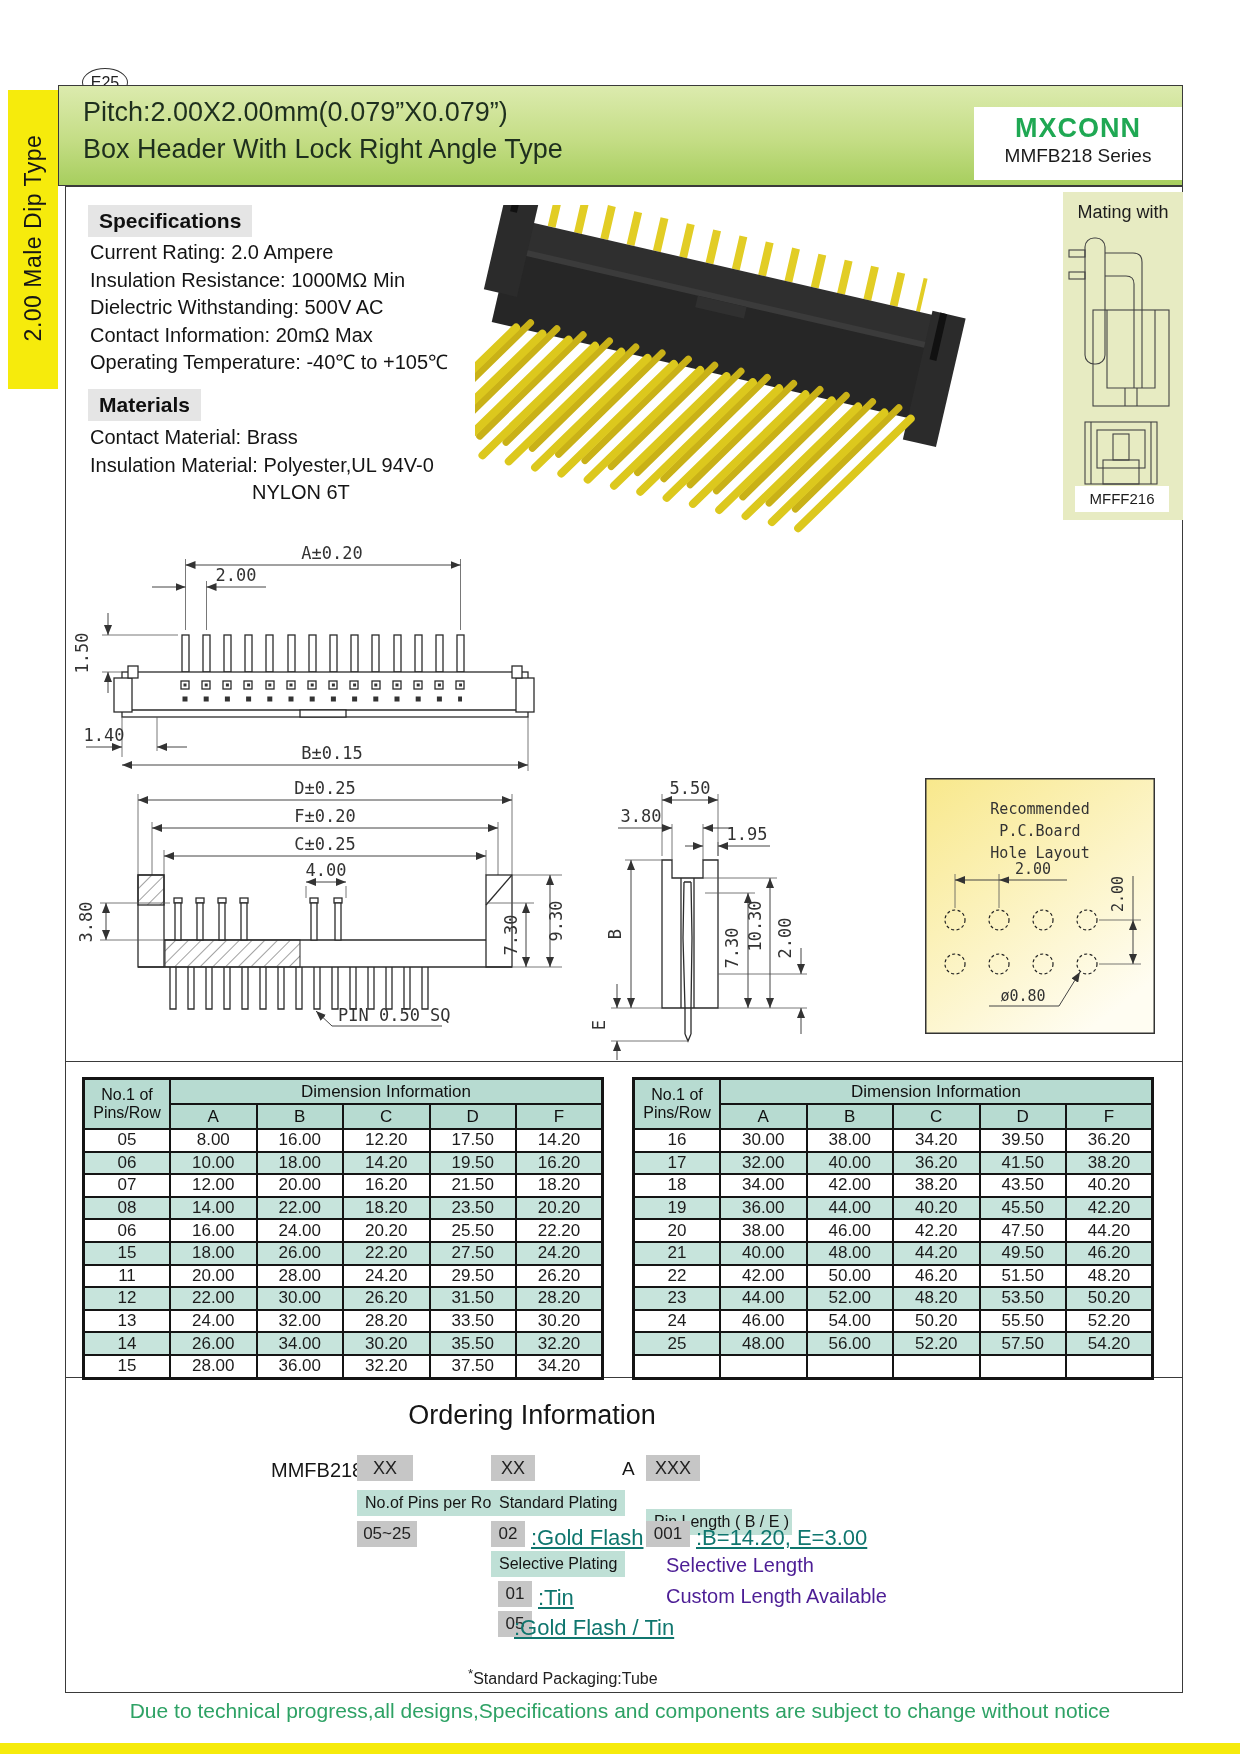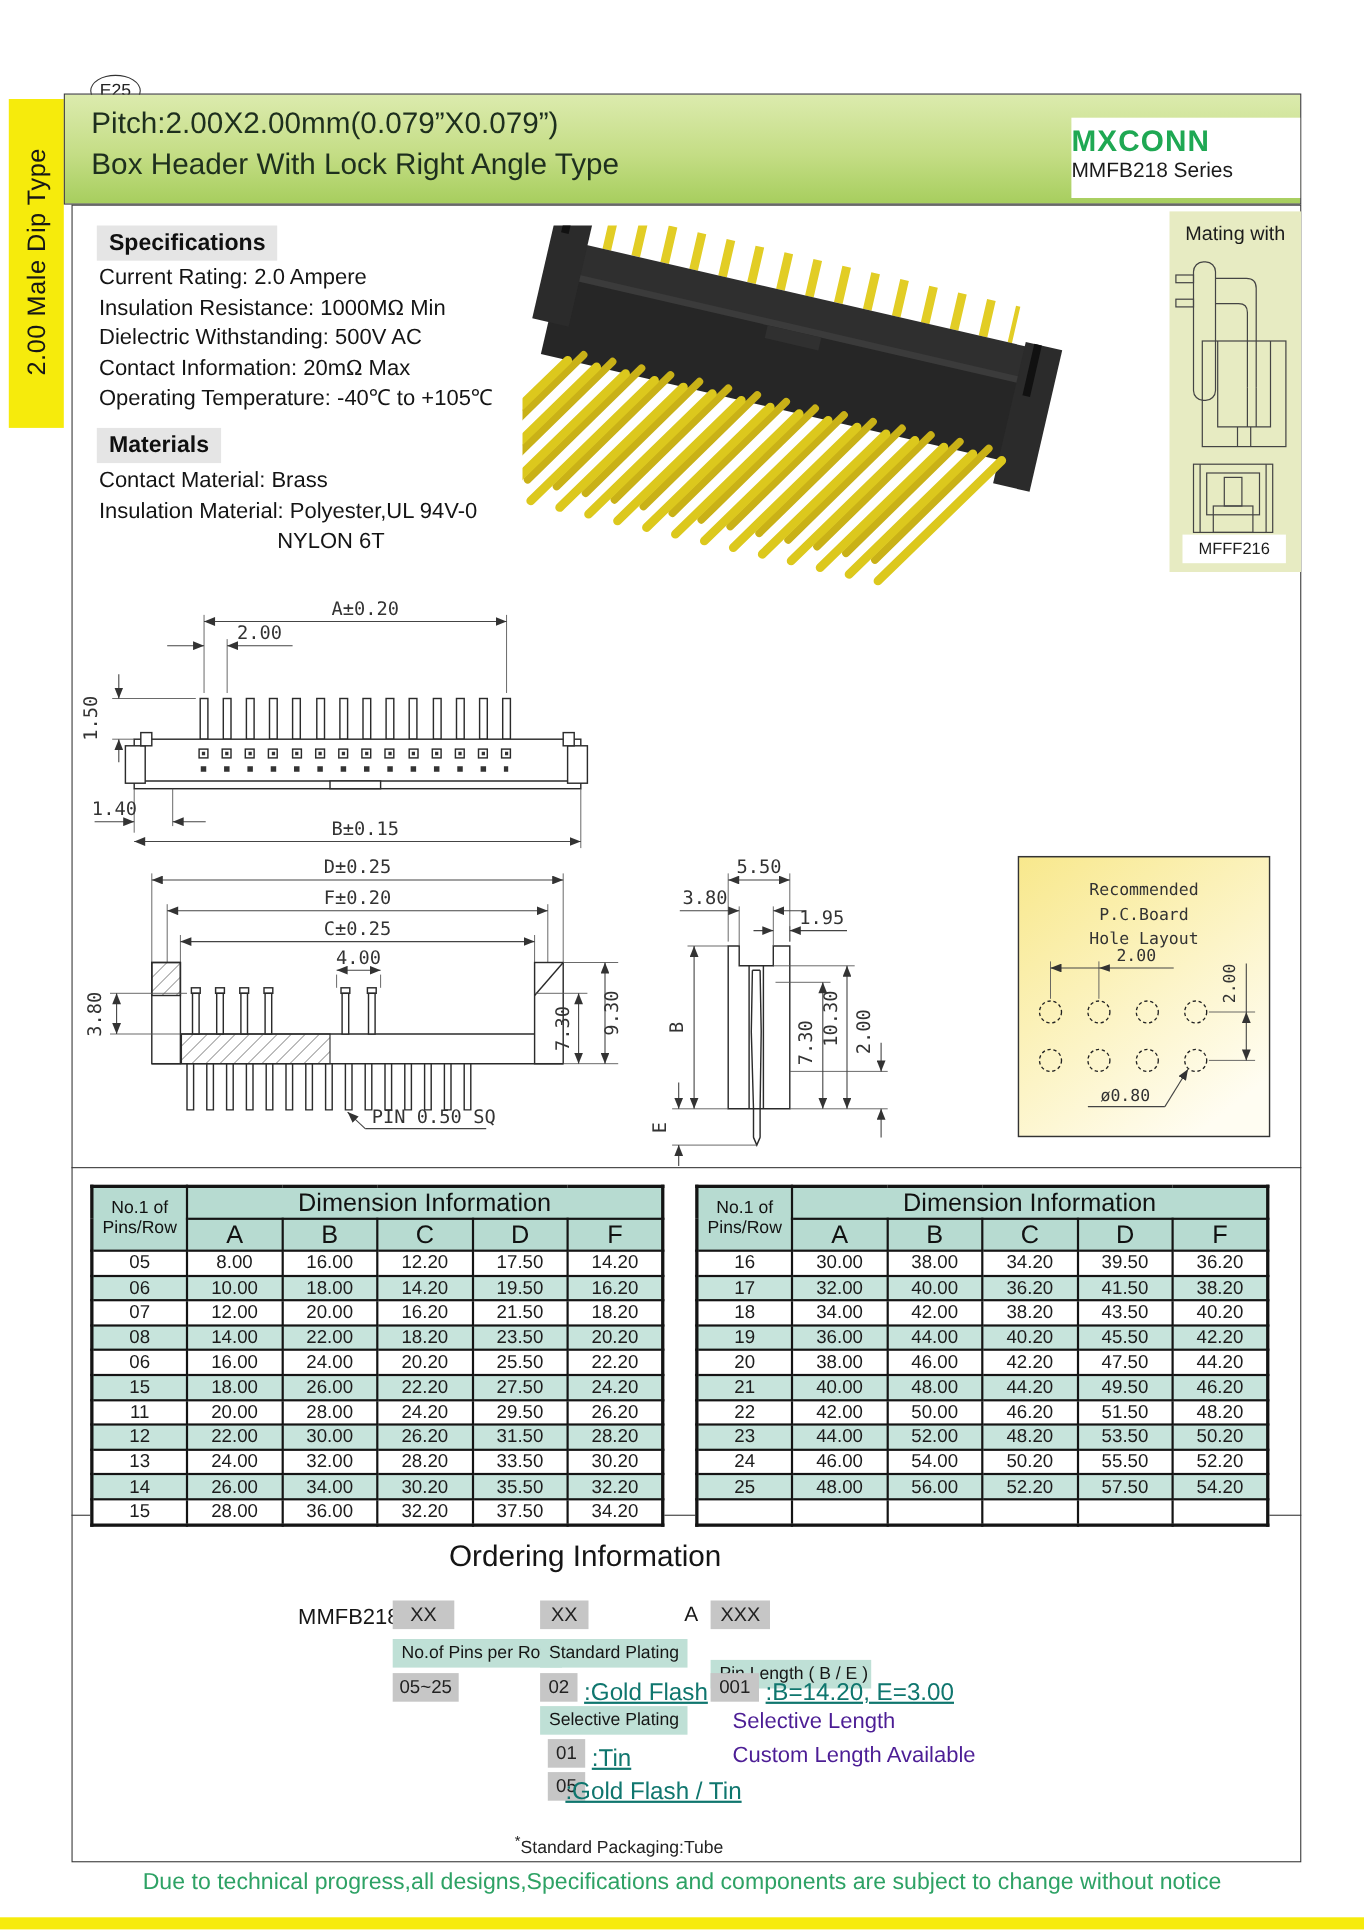--- a/index.html
+++ b/index.html
@@ -15,21 +15,21 @@
   .side-tab{position:absolute;left:8px;top:90px;width:50px;height:299px;background:#f6eb0c;}
   .side-tab span{position:absolute;left:-123px;top:124px;width:296px;height:48px;
        transform:rotate(-90deg);text-align:center;font-size:23px;color:#161616;line-height:48px;letter-spacing:.5px;}
 
   
   .header-band{position:absolute;left:58px;top:85px;width:1125px;height:101px;
        background:linear-gradient(180deg,#dcebae 0%,#c4dd85 55%,#a7ce5e 100%);
        border:1px solid #3a3a3a;box-sizing:border-box;}
   .header-title{position:absolute;left:24px;top:8px;color:#1e2f1e;font-size:27px;line-height:37px;}
   .logo-box{position:absolute;left:915px;top:21px;width:208px;height:73px;background:#fff;
-       padding-top:6px;box-sizing:border-box;}
+       text-align:center;padding-top:6px;box-sizing:border-box;}
   .brand{font-size:27px;font-weight:bold;color:#1fa853;letter-spacing:1px;}
   .series{font-size:19px;color:#1a1a1a;margin-top:1px;}
 
   
   .main-frame{position:absolute;left:65px;top:186px;width:1118px;height:1507px;
        border:1px solid #3a3a3a;box-sizing:border-box;}
   .hdiv{position:absolute;left:65px;width:1118px;height:1px;background:#3a3a3a;}
 
   
   .sec-head{position:absolute;background:#e5e5e5;color:#101010;font-weight:bold;font-size:21px;
@@ -46,21 +46,21 @@
   .cad15{font-family:"DejaVu Sans Mono",monospace;font-size:15px;fill:#333;}
   .ext{stroke:#555;stroke-width:.8;}
   .dim{stroke:#444;stroke-width:1;}
   .out{stroke:#2b2b2b;stroke-width:1.3;fill:none;}
   .outw{stroke:#2b2b2b;stroke-width:1.3;fill:#fff;}
 
   
   .dim-table{position:absolute;border-collapse:collapse;border:3px solid #141414;background:#fff;
        font-size:17px;text-align:center;table-layout:fixed;}
   .dim-table th,.dim-table td{border:2px solid #141414;padding:0;}
-  .dim-table thead th{background:#b7dbd1;font-weight:normal;font-size:23px;height:23px;}
+  .dim-table thead th{background:#b7dbd1;font-weight:normal;font-size:17px;height:23px;}
   .dim-table th.pins-col{width:84px;font-size:16px;line-height:1.1;}
   .dim-table td{height:20.6px;width:87px;color:#1c1c1c;}
   .dim-table tbody tr.alt td{background:#c7e4dc;}
 
   
   .ord-title{position:absolute;left:207px;top:1400px;width:650px;text-align:center;
        font-size:27px;color:#151515;}
   .code-box{position:absolute;background:#c6c6c6;color:#222;text-align:center;
        font-size:18px;height:26px;line-height:26px;}
   .teal-label{position:absolute;background:#bfe0d6;color:#151515;font-size:16px;

